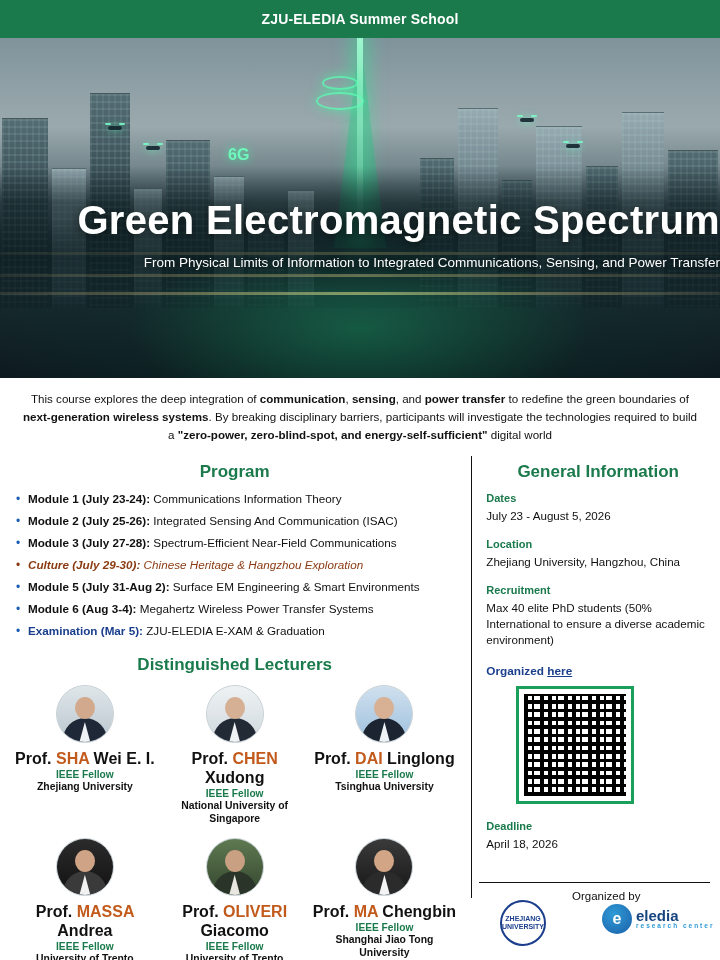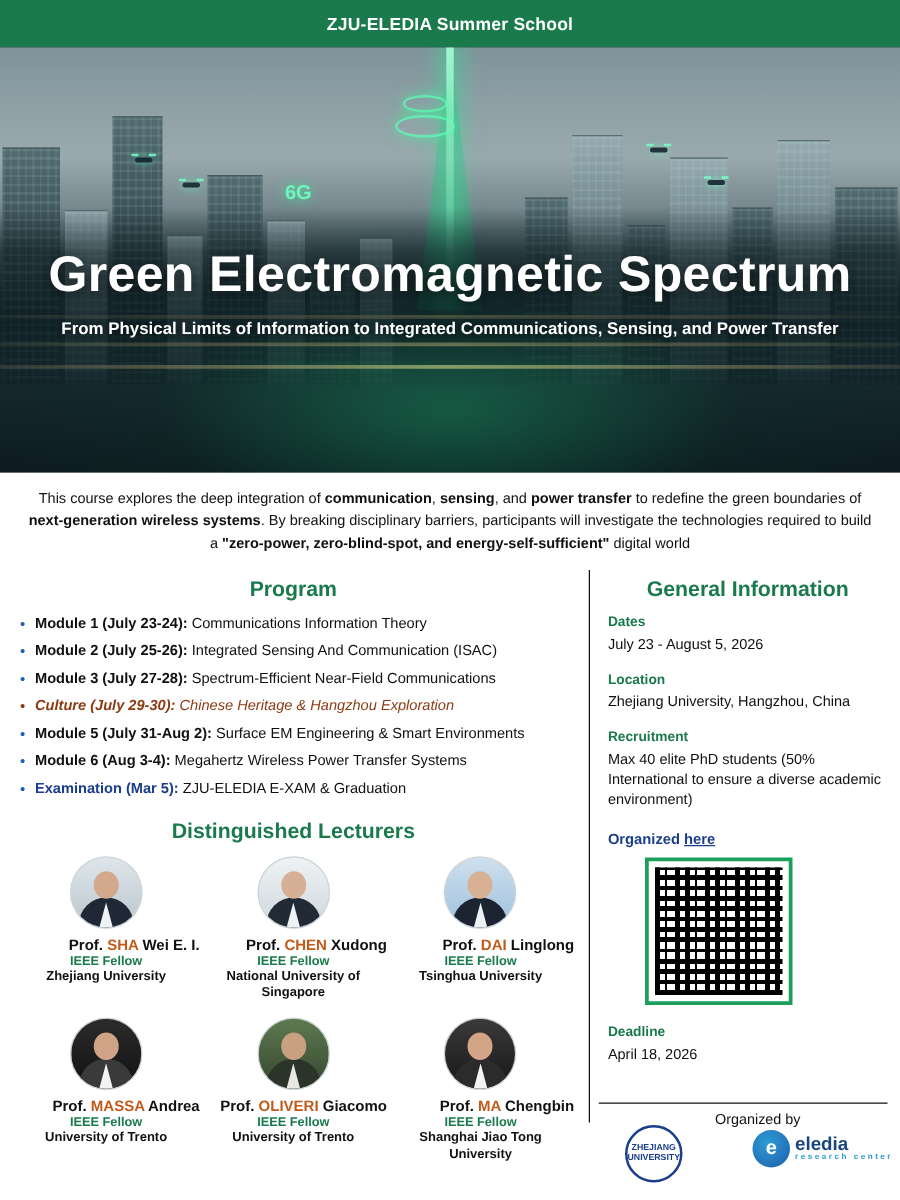--- a/index.html
+++ b/index.html
@@ -123,34 +123,34 @@
     font-size: 16px;
     font-weight: bold;
     text-shadow: 0 0 10px rgba(60,240,160,.9);
   }
   .hero-scrim {
     position: absolute; left: 0; right: 0; top: 128px; height: 130px;
     background: linear-gradient(180deg, rgba(8,24,28,0) 0%, rgba(8,24,28,.55) 28%, rgba(8,24,28,.58) 72%, rgba(8,24,28,0) 100%);
   }
   .hero-text {
     position: absolute; left: 0; right: 0; top: 160px;
-    text-align: center;
+    text-align: right;
     color: #fff;
   }
   .hero-title {
     font-size: 40px;
     font-weight: bold;
     letter-spacing: .3px;
     text-shadow: 0 2px 10px rgba(0,0,0,.65);
     margin: 0;
   }
   .hero-sub {
     margin-top: 12px;
     font-size: 13.5px;
-    font-weight: bold;
+    font-weight: normal;
     text-shadow: 0 1px 7px rgba(0,0,0,.7);
   }
 
   
   .abstract {
     padding: 12px 20px 8px;
     text-align: center;
     font-size: 11.6px;
     line-height: 1.55;
     color: #111;
@@ -248,24 +248,23 @@
   }
   .photo .shirt {
     position: absolute;
     left: 50%; transform: translateX(-50%);
     bottom: -6px;
     width: 14px; height: 26px;
     background: #eef2f5;
     clip-path: polygon(50% 0, 100% 100%, 0 100%);
   }
   .lect-name {
-    font-size: 12px;
+    font-size: 16px;
     font-weight: bold;
     line-height: 1.2;
-    text-align: right;
   }
   .lect-name .sur { color: #c25a1c; }
   .lect-fellow {
     font-size: 10.2px;
     font-weight: bold;
     color: #1a7a4c;
     margin-top: 1px;
   }
   .lect-aff {
     font-size: 10.4px;

